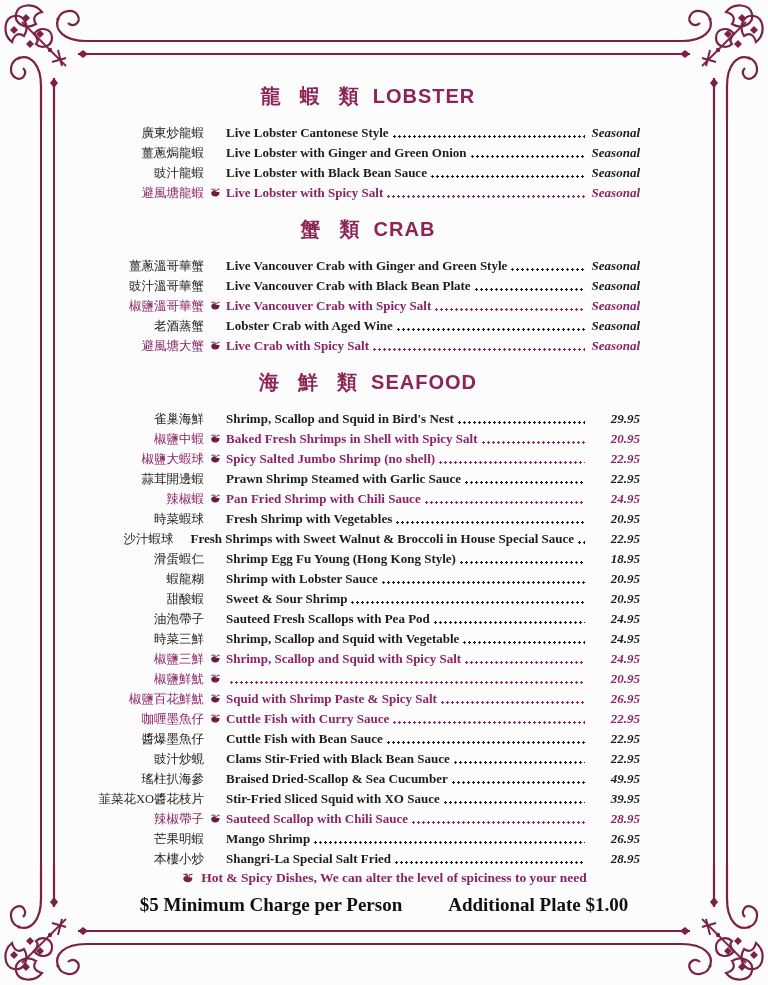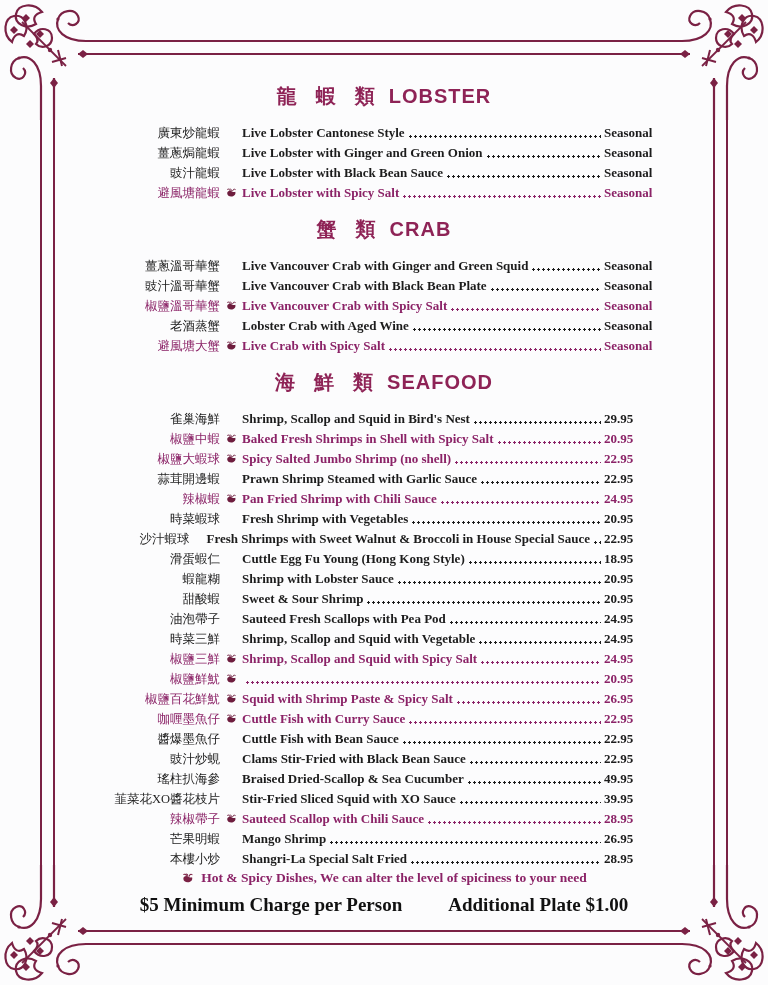--- a/index.html
+++ b/index.html
@@ -25,21 +25,21 @@
   .b-left-in {top:118px;bottom:118px;left:53px;width:2px;}
   .b-right-out{top:118px;bottom:118px;right:40px;width:2px;}
   .b-right-in {top:118px;bottom:118px;right:53px;width:2px;}
   
   .corner{position:absolute;width:120px;height:120px;color:var(--maroon);}
   .c-tl{left:0;top:0;}
   .c-tr{right:0;top:0;transform:scaleX(-1);}
   .c-bl{left:0;bottom:0;transform:scaleY(-1);}
   .c-br{right:0;bottom:0;transform:scale(-1,-1);}
   
-  .menu{position:absolute;left:86px;top:82px;width:570px;}
+  .menu{position:absolute;left:70px;top:82px;width:570px;}
   .section-title{
     margin:0 0 4px;text-align:center;color:var(--title);
     font-size:20px;line-height:28px;font-weight:bold;transform:translateX(13px);
     white-space:nowrap;
   }
   .title-zh{font-family:"Liberation Serif",serif;letter-spacing:7px;}
   .title-en{font-family:"Liberation Sans",sans-serif;font-weight:600;letter-spacing:1px;margin-left:2px;}
   .menu-section + .menu-section{margin-top:12px;}
   .menu-section .rows{margin-top:13px;}
   .menu-row{
@@ -50,21 +50,21 @@
   .zh{width:134px;text-align:right;white-space:nowrap;font-weight:normal;font-size:12.5px;}
   .icon-slot{width:22px;display:flex;justify-content:center;align-self:center;height:14px;}
   .spicy-svg{width:13px;height:13px;color:var(--maroon);display:block;}
   .menu-row.spicy .spicy-svg{color:#6e1d3e;}
   .en{white-space:nowrap;}
   .leader{
     flex:1;min-width:8px;margin:0 3px 4px;height:5px;align-self:flex-end;
     background-image:radial-gradient(circle,currentColor 1px,transparent 1.35px);
     background-size:5px 5px;background-repeat:repeat-x;background-position:0 bottom;
   }
-  .price{min-width:52px;text-align:left;white-space:nowrap;}
+  .price{min-width:52px;text-align:right;white-space:nowrap;font-style:italic;}
   
   .footer{position:absolute;left:0;right:0;top:869px;text-align:center;}
   .spicy-note{
     color:var(--spicy);font-weight:bold;font-size:13.5px;line-height:18px;
     display:inline-flex;align-items:center;gap:6px;
   }
   .note-icon{width:14px;height:14px;color:var(--maroon);}
   .charges{margin-top:7px;color:#111;font-weight:bold;font-size:19px;line-height:18px;}
   .charges .gap{display:inline-block;width:46px;}
 </style>
@@ -165,21 +165,21 @@
             <span class="price">Seasonal</span>
           </div>
         </div>
       </section>
       <section class="menu-section">
         <h2 class="section-title"><span class="title-zh">蟹 類</span> <span class="title-en">CRAB</span></h2>
         <div class="rows">
           <div class="menu-row">
             <span class="zh">薑蔥溫哥華蟹</span>
             <span class="icon-slot"></span>
-            <span class="en">Live Vancouver Crab with Ginger and Green Squid</span>
+            <span class="en">Live Vancouver Crab with Ginger and Green Style</span>
             <span class="leader"></span>
             <span class="price">Seasonal</span>
           </div>
           <div class="menu-row">
             <span class="zh">豉汁溫哥華蟹</span>
             <span class="icon-slot"></span>
             <span class="en">Live Vancouver Crab with Black Bean Plate</span>
             <span class="leader"></span>
             <span class="price">Seasonal</span>
           </div>
@@ -274,21 +274,21 @@
           <div class="menu-row">
             <span class="zh">沙汁蝦球</span>
             <span class="icon-slot"></span>
             <span class="en">Fresh Shrimps with Sweet Walnut &amp; Broccoli in House Special Sauce</span>
             <span class="leader"></span>
             <span class="price">22.95</span>
           </div>
           <div class="menu-row">
             <span class="zh">滑蛋蝦仁</span>
             <span class="icon-slot"></span>
-            <span class="en">Cuttle Egg Fu Young (Hong Kong Style)</span>
+            <span class="en">Shrimp Egg Fu Young (Hong Kong Style)</span>
             <span class="leader"></span>
             <span class="price">18.95</span>
           </div>
           <div class="menu-row">
             <span class="zh">蝦龍糊</span>
             <span class="icon-slot"></span>
             <span class="en">Shrimp with Lobster Sauce</span>
             <span class="leader"></span>
             <span class="price">20.95</span>
           </div>

